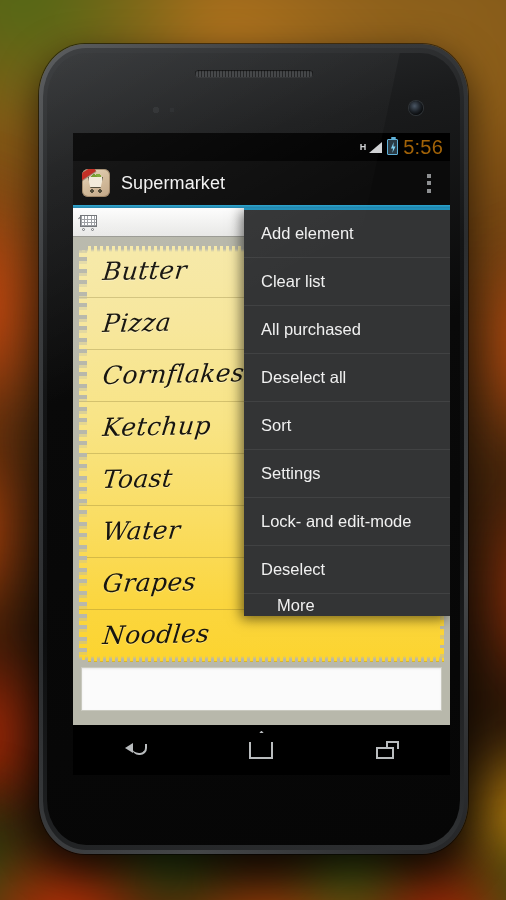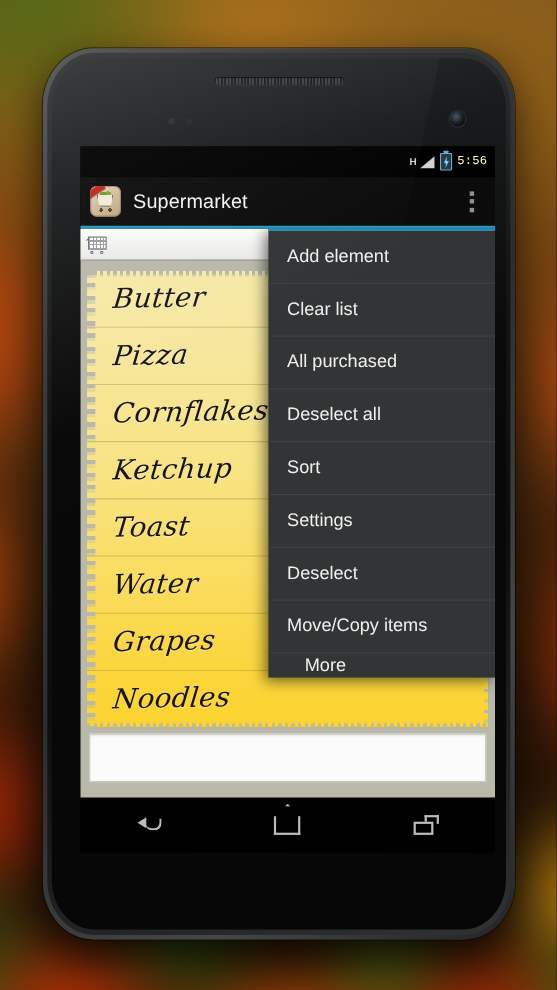--- a/index.html
+++ b/index.html
@@ -86,21 +86,21 @@
   .sb-h { color:#d2d4d6; font-size:9px; font-weight:bold; line-height:1; margin-right:-2px; }
   .sb-signal { width:13px; height:11px; position:relative; }
   .sb-signal i { position:absolute; right:0; bottom:0; width:0; height:0;
     border-left:13px solid transparent; border-bottom:11px solid #cfd1d3; }
   .sb-batt { width:11px; height:16px; border:1.5px solid #5fb0d8; border-radius:1px;
     position:relative; background:#2a3a44; }
   .sb-batt:before { content:""; position:absolute; left:2.5px; top:-3.5px; width:5px; height:2px;
     background:#5fb0d8; border-radius:1px; }
   .sb-batt i { position:absolute; left:2px; top:2px; width:6px; height:11px;
     background:#7fd0f0; clip-path:polygon(58% 0,12% 58%,46% 58%,34% 100%,88% 40%,52% 40%); }
-  #sb-time { color:#fef9c3; font-size:11px; letter-spacing:.2px;font-family:Liberation Mono, monospace; }
+  #sb-time { color:#a16207; font-size:20px; letter-spacing:.2px; }
 
   
   #actionbar { height:44px; background:#0b0b0b; display:flex; align-items:center;
     padding:0 8px 0 9px; position:relative; }
   #app-icon { width:28px; height:28px; border-radius:6px; position:relative; flex:0 0 auto;
     background:linear-gradient(150deg,#e8d7bd 0%,#d3bb9a 48%,#bfa382 100%);
     box-shadow:inset 0 0 0 1px rgba(120,95,65,.55); overflow:hidden; }
   #app-icon .ribbon { position:absolute; left:-6px; top:2px; width:20px; height:6px;
     background:#c0261c; transform:rotate(-34deg); box-shadow:0 1px 0 rgba(0,0,0,.3); }
   #app-icon .cart { position:absolute; left:6px; top:8px; width:15px; height:11px;
@@ -294,22 +294,22 @@
 
           <div id="blank-box"></div>
 
           <div id="menu">
             <div class="mi">Add element</div>
             <div class="mi">Clear list</div>
             <div class="mi">All purchased</div>
             <div class="mi">Deselect all</div>
             <div class="mi">Sort</div>
             <div class="mi">Settings</div>
+            <div class="mi">Lock- and edit-mode</div>
             <div class="mi">Deselect</div>
-            <div class="mi">Move/Copy items</div>
             <div class="mi clipped">More</div>
           </div>
 
         </div>
 
         <div id="navbar">
           <div class="navbtn">
             <span class="ic-back"></span>
           </div>
           <div class="navbtn">

